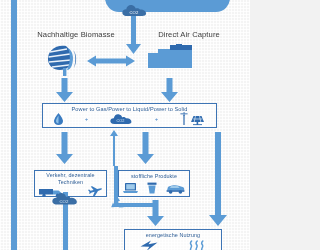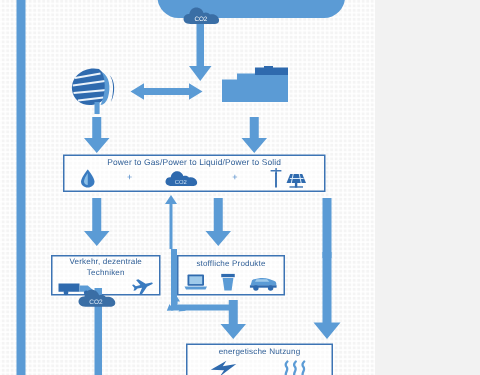--- a/index.html
+++ b/index.html
@@ -71,20 +71,22 @@
   </div>
 
   <div class="abs vbar" style="left:131px;top:16px;width:5px;height:30px;"></div>
 
   <div class="abs" style="left:126px;top:44px;width:15px;height:10px;">
     <svg width="15" height="10" viewBox="0 0 15 10">
         <path d="M0 0 L15 0 L7.5 10 Z" fill="#5b9bd5"></path>
       </svg>
   </div>
 
+  <div class="abs lbl" style="left:20px;top:30px;width:112px;">Nachhaltige Biomasse</div>
+  <div class="abs lbl" style="left:140px;top:30px;width:98px;">Direct Air Capture</div>
 
   <div class="abs" style="left:46px;top:44px;width:36px;height:32px;">
     <svg width="36" height="32" viewBox="0 0 36 32">
       <path d="M20 2 C10 0 1 7 2 16 C3 24 11 28 19 25 C27 22 30 11 20 2 Z" fill="#2f6aae"></path>
       <g stroke="#eaf2fa" stroke-width="1.5">
         <line x1="4" y1="8" x2="21" y2="5"></line>
         <line x1="2.5" y1="13" x2="24" y2="10"></line>
         <line x1="3" y1="18" x2="25" y2="16"></line>
         <line x1="6" y1="23" x2="23" y2="21"></line>
       </g>

